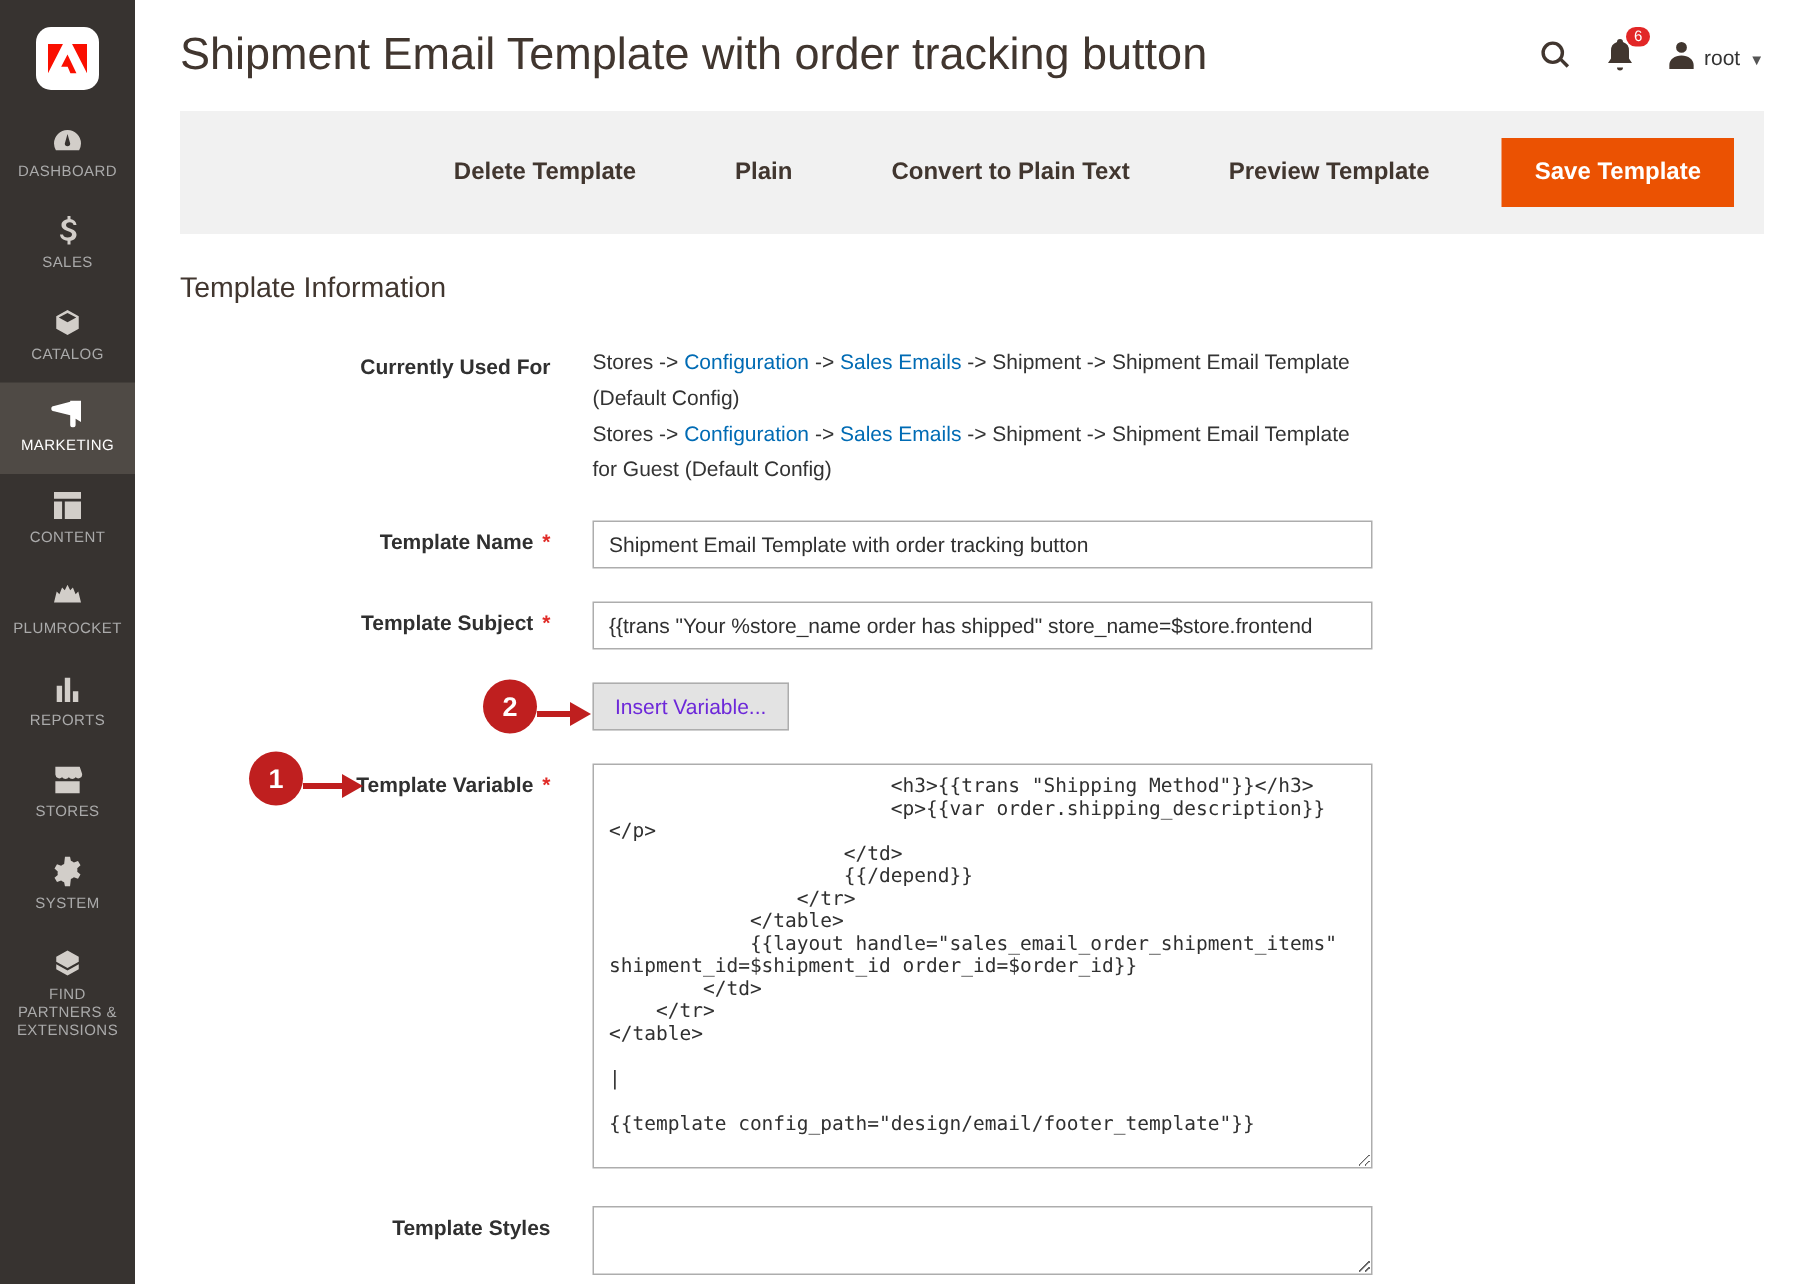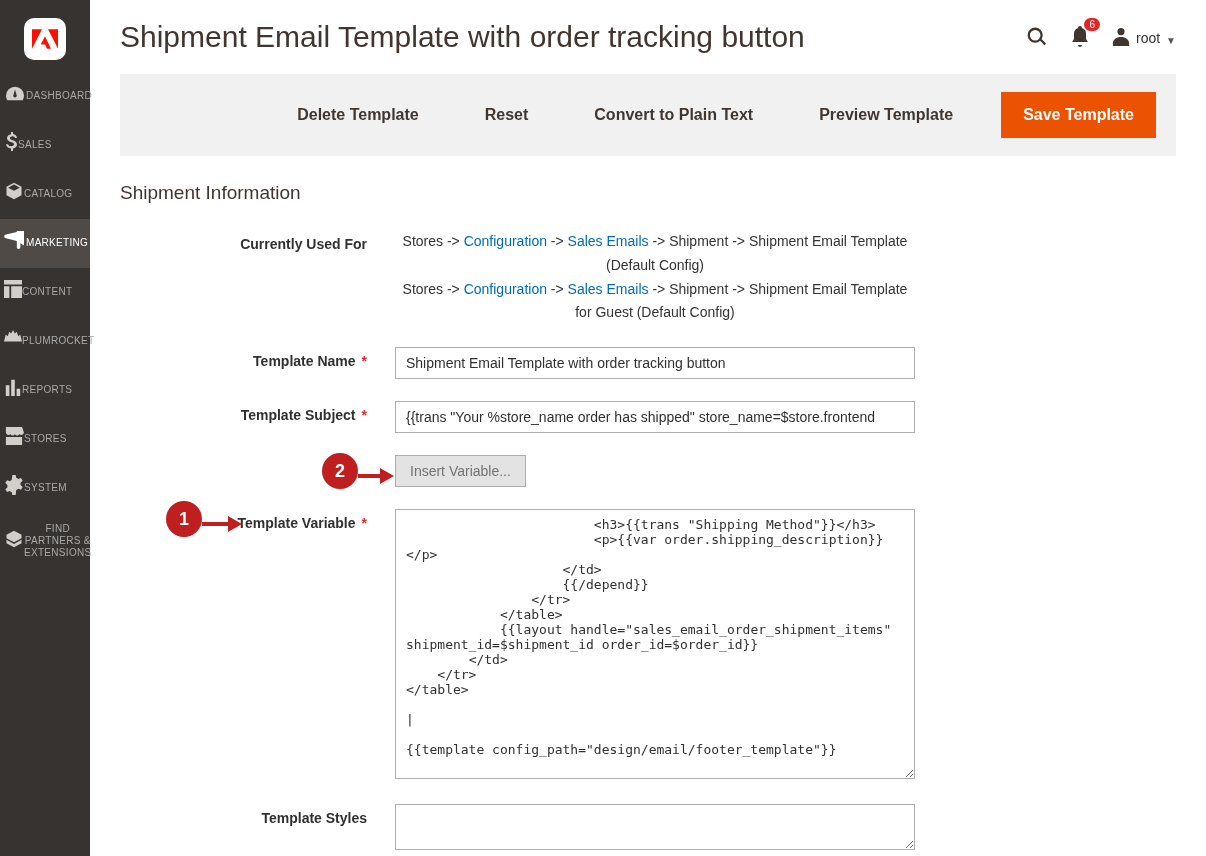--- a/index.html
+++ b/index.html
@@ -3,21 +3,21 @@
 <meta charset="utf-8">
 <style>
   * { box-sizing: border-box; margin: 0; padding: 0; }
   body { font-family: 'Helvetica Neue', Arial, sans-serif; background: #fff; color: #333; font-size: 14px; }
   .app { display: flex; min-height: 856px; }
   
   
   .sidebar { width: 90px; background: #373330; display: flex; flex-direction: column; align-items: center; padding-top: 8px; }
   .logo-box { width: 42px; height: 42px; background: #fff; border-radius: 10px; display: flex; align-items: center; justify-content: center; margin: 10px 0 12px; }
   .logo-box svg { width: 26px; height: 26px; }
-  .nav-item { width: 100%; padding: 10px 4px 12px; display: flex; flex-direction: row; align-items: center; color: #aaa; font-size: 10px; cursor: pointer; text-align: center; line-height: 1.2; }
+  .nav-item { width: 100%; padding: 10px 4px 12px; display: flex; flex-direction: column; align-items: center; color: #aaa; font-size: 10px; cursor: pointer; text-align: center; line-height: 1.2; }
   .nav-item.active { background: #4f4a45; color: #fff; text-align: center; }
   .nav-item .icon { height: 22px; display: flex; align-items: center; justify-content: center; margin-bottom: 5px; color: #d2cec9; }
   .nav-item.active .icon { color: #fff; }
   .nav-item span { text-transform: uppercase; letter-spacing: .3px; font-size: 10px; }
 
   
   .main { flex: 1; padding: 0; }
   .header { display: flex; align-items: center; justify-content: space-between; padding: 20px 30px 20px 30px; }
   .page-title { font-size: 30px; font-weight: 400; color: #41362f; }
   .header-right { display: flex; align-items: center; gap: 22px; }
@@ -36,21 +36,21 @@
   
   .section { padding: 0 30px; }
   .section-title { font-size: 19px; color: #41362f; font-weight: 400; margin-bottom: 26px; }
   .field-row { display: flex; margin-bottom: 22px; }
   .field-label { width: 275px; text-align: right; padding-right: 28px; color: #303030; font-weight: 600; font-size: 14px; padding-top: 6px; }
   .req { color: #e02b27; margin-left: 6px; }
   .field-control { width: 520px; position: relative; }
   .field-control input[type=text], .field-control textarea { width: 100%; border: 1px solid #adadad; padding: 7px 10px; font-family: inherit; font-size: 14px; color: #303030; }
   .field-control textarea { resize: vertical; font-family: Consolas, monospace; font-size: 13px; }
   .linkish { color: #006bb4; cursor: pointer; }
-  .btn-secondary { background: #e3e3e3; border: 1px solid #adadad; padding: 7px 14px; font-size: 14px; cursor: pointer; color: #737373; }
+  .btn-secondary { background: #e3e3e3; border: 1px solid #adadad; padding: 7px 14px; font-size: 14px; cursor: pointer; color: #6d28d9; }
 
   
   .anno { position: absolute; width: 36px; height: 36px; border-radius: 50%; background: #bf1f1f; color: #fff; display: flex; align-items: center; justify-content: center; font-weight: 700; font-size: 18px; z-index: 5; }
   .arrow { position: absolute; display: flex; align-items: center; z-index: 4; }
   .arrow-line { height: 4px; background: #bf1f1f; }
   .arrow-head { width: 0; height: 0; border-top: 8px solid transparent; border-bottom: 8px solid transparent; border-left: 14px solid #bf1f1f; }
 
   .textarea-wrap { position: relative; }
 </style>
 </head>
@@ -167,32 +167,32 @@
             </svg>
           <span>root</span>
           <span class="caret">▼</span>
         </div>
       </div>
     </div>
 
     <div class="toolbar">
       <div class="spacer"></div>
       <div class="tbtn">Delete Template</div>
-      <div class="tbtn">Reset</div>
+      <div class="tbtn">Plain</div>
       <div class="tbtn">Convert to Plain Text</div>
       <div class="tbtn">Preview Template</div>
       <div class="tbtn primary">Save Template</div>
     </div>
 
     <div class="section">
-      <h2 class="section-title">Shipment Information</h2>
+      <h2 class="section-title">Template Information</h2>
 
       <div class="field-row">
         <div class="field-label">Currently Used For</div>
-        <div class="field-control" style="width:520px; line-height:1.7;text-align:center;">
+        <div class="field-control" style="width:520px; line-height:1.7;">
           <div>
             <span>Stores -&gt; </span><span class="linkish">Configuration</span><span> -&gt; </span><span class="linkish">Sales Emails</span><span> -&gt; Shipment -&gt; Shipment Email Template  (Default Config)</span>
           </div>
           <div>
             <span>Stores -&gt; </span><span class="linkish">Configuration</span><span> -&gt; </span><span class="linkish">Sales Emails</span><span> -&gt; Shipment -&gt; Shipment Email Template for Guest  (Default Config)</span>
           </div>
         </div>
       </div>
 
       <div class="field-row">

